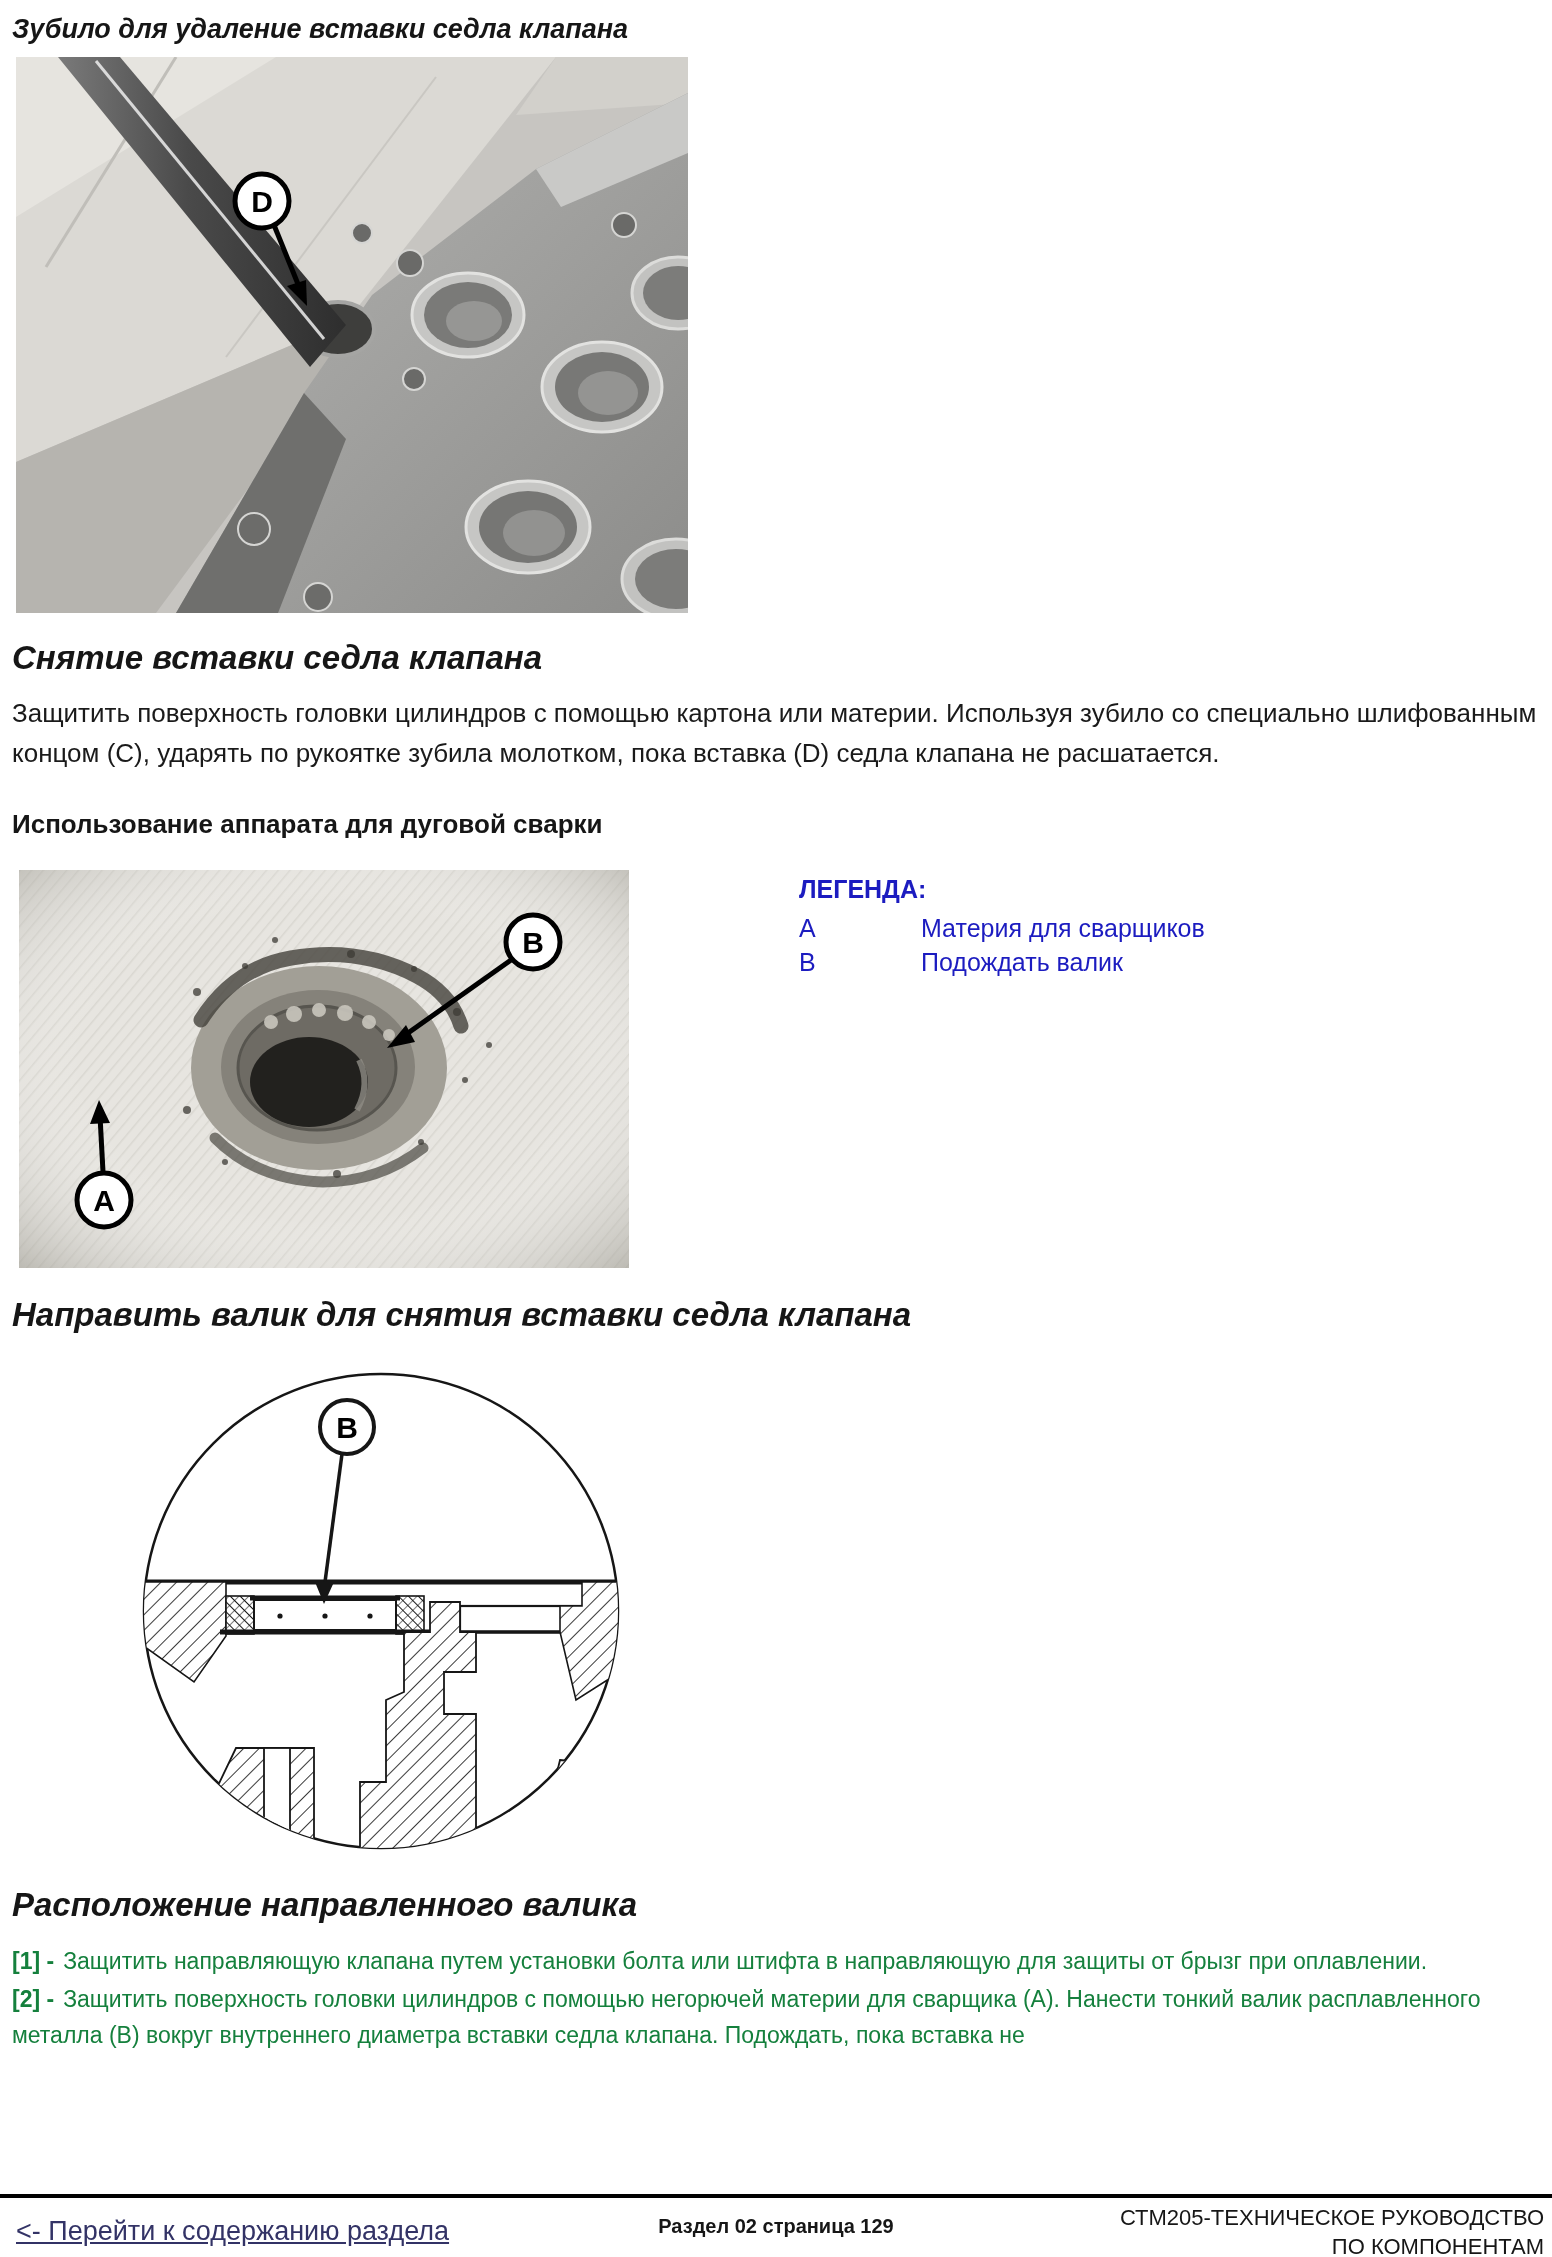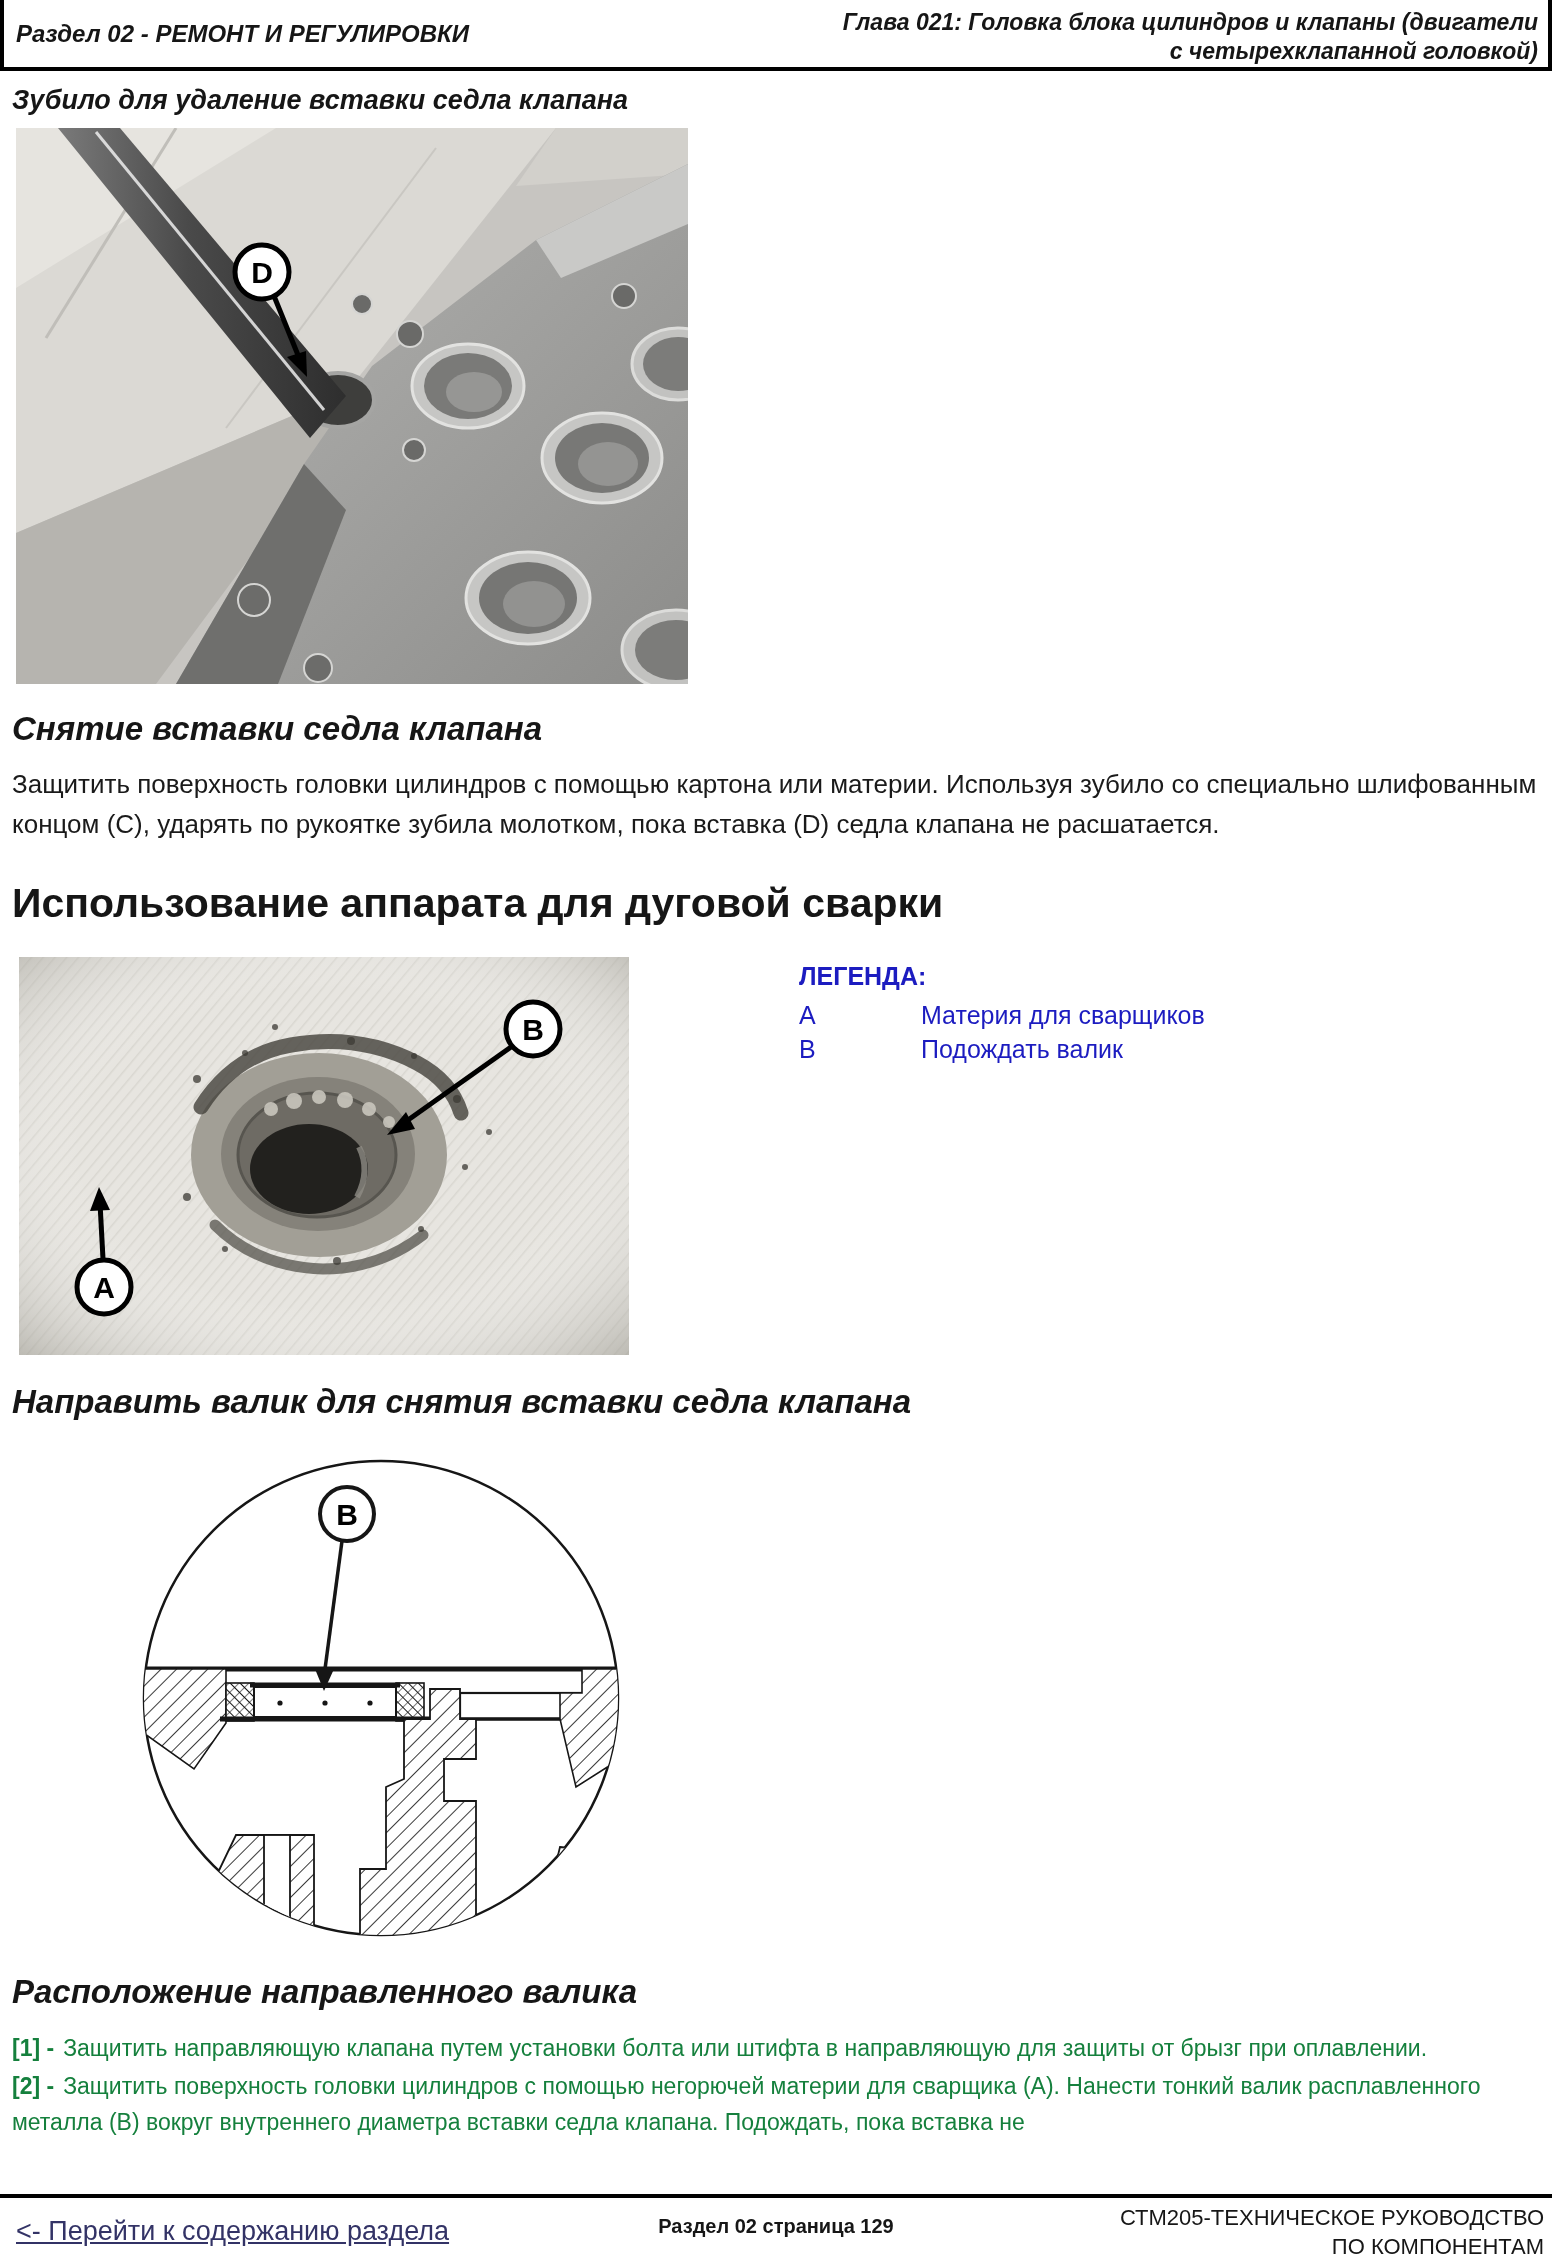--- a/index.html
+++ b/index.html
@@ -12,21 +12,21 @@
          height:71px; border-left:4px solid #000; border-right:4px solid #000;
          border-bottom:4px solid #000; padding:8px 10px 0 12px; }
   .hdr-left  { font-weight:bold; font-style:italic; font-size:24px; padding-top:12px; white-space:nowrap; }
   .hdr-right { font-weight:bold; font-style:italic; font-size:23px; line-height:1.28;
                text-align:right; max-width:700px; }
 
   .content { padding:0 12px; }
 
   .fig-caption { font-style:italic; font-weight:bold; font-size:33px; }
   .h-title1 { font-style:italic; font-weight:bold; font-size:27px; margin-top:14px; }
-  .sec-title { font-weight:bold; font-size:41px; margin-top:36px; }
+  .sec-title { font-weight:bold; font-size:26px; margin-top:36px; }
 
   .body-text { font-size:26px; line-height:1.54; margin-top:16px; color:#1a1a1a; }
 
   figure { margin:0; }
   .ph1 { display:block; width:672px; height:556px; margin:12px 0 0 4px; }
   .cap1 { margin-top:26px; }
 
   .fig-row { display:flex; align-items:flex-start; margin-top:30px; }
   .ph2 { display:block; width:610px; height:398px; margin-left:7px; }
   .legend { margin-left:170px; padding-top:2px; color:var(--legend-blue,#1c1cc0); font-size:25px; line-height:1.38; }
@@ -51,24 +51,20 @@
   .footer-manual { position:absolute; right:8px; top:2204px; width:440px;
                    font-size:22px; line-height:1.3; text-align:right; }
 
   svg text { font-family:"Liberation Sans", sans-serif; font-weight:bold; fill:#000; }
 </style>
 </head>
 <body>
 
 <div class="page">
 
-  <header class="hdr">
-    <div class="hdr-left">Раздел 02 - РЕМОНТ И РЕГУЛИРОВКИ</div>
-    <div class="hdr-right">Глава 021: Головка блока цилиндров и клапаны (двигатели с четырехклапанной головкой)</div>
-  </header>
 
   <div class="content">
 
     <h2 class="h-title1">Зубило для удаление вставки седла клапана</h2>
 
     <figure>
       <svg class="ph1" viewBox="0 0 672 556" role="img">
         <defs>
           <linearGradient id="g-head" x1="0" y1="0" x2="1" y2="1">
             <stop offset="0" stop-color="#b4b4b2"></stop>

